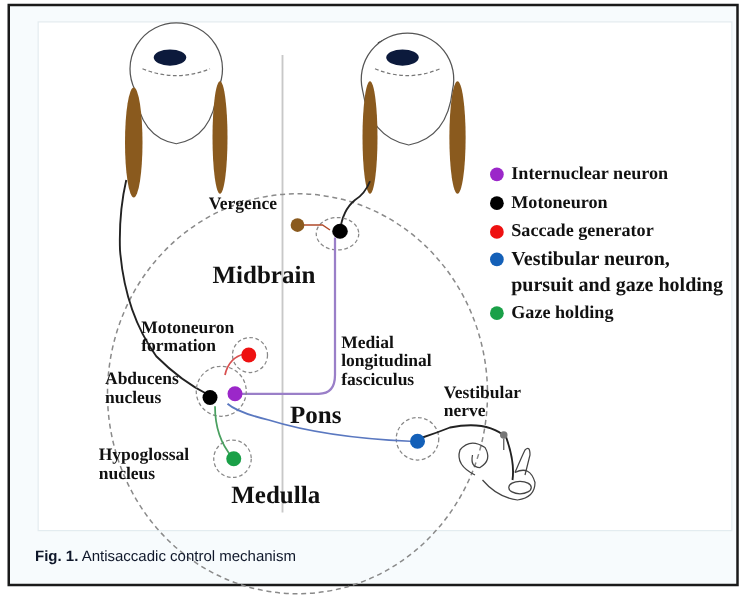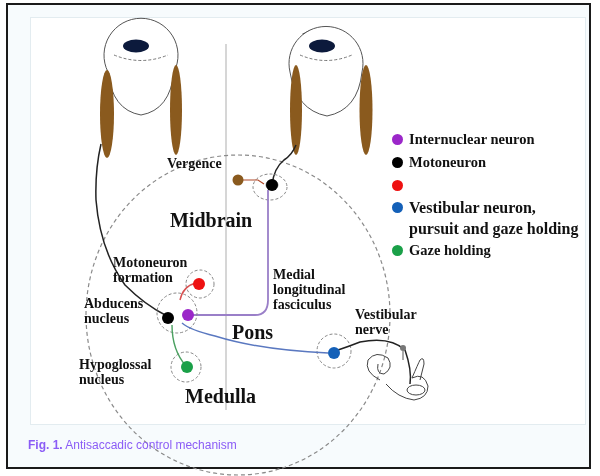--- a/index.html
+++ b/index.html
@@ -10,21 +10,21 @@
   .lbl { position: absolute; font-family: "Liberation Serif", serif; font-weight: bold; color: #111; line-height: 1.08; white-space: nowrap; }
   .lbl.small { font-size: 14px; }
   .lbl.big { font-size: 20px; }
   .legend { position: absolute; left: 392px; top: 128px; }
   .legend-item { position: relative; height: 23px; display: flex; align-items: center; }
   .legend-dot { width: 11px; height: 11px; border-radius: 50%; flex: none; margin-right: 6px; }
   .legend-text { font-weight: bold; font-size: 14.5px; color: #111; line-height: 1.1; }
   .legend-item.multi { align-items: flex-start; height: auto; }
   .legend-item.multi .legend-dot { margin-top: 5px; }
   .legend-item.multi .legend-text { font-size: 16px; line-height: 21px; width: 170px; white-space: normal; }
-  .caption { position: absolute; left: 28px; top: 438px; font-family: "Liberation Sans", sans-serif; font-size: 12px; color: #8b5cf6; }
+  .caption { position: absolute; left: 28px; top: 438px; font-family: "Liberation Sans", sans-serif; font-size: 12px; color: #0f172a; }
   .caption b { font-weight: bold; }
 </style>
 </head>
 <body>
 
 <div class="frame">
   <div class="panel"></div>
 </div>
 
 <svg class="diagram" width="600" height="476">
@@ -125,20 +125,21 @@
   <div class="legend-item">
     <span class="legend-dot" style="background: rgb(155, 39, 201);"></span>
     <span class="legend-text">Internuclear neuron</span>
   </div>
   <div class="legend-item">
     <span class="legend-dot" style="background: rgb(0, 0, 0);"></span>
     <span class="legend-text">Motoneuron</span>
   </div>
   <div class="legend-item">
     <span class="legend-dot" style="background: rgb(238, 17, 17);"></span>
+    <span class="legend-text">Saccade generator</span>
   </div>
   <div class="legend-item multi">
     <span class="legend-dot" style="background: rgb(20, 96, 184);"></span>
     <span class="legend-text">Vestibular neuron, pursuit and gaze holding</span>
   </div>
   <div class="legend-item">
     <span class="legend-dot" style="background: rgb(26, 160, 72);"></span>
     <span class="legend-text">Gaze holding</span>
   </div>
 </div>

